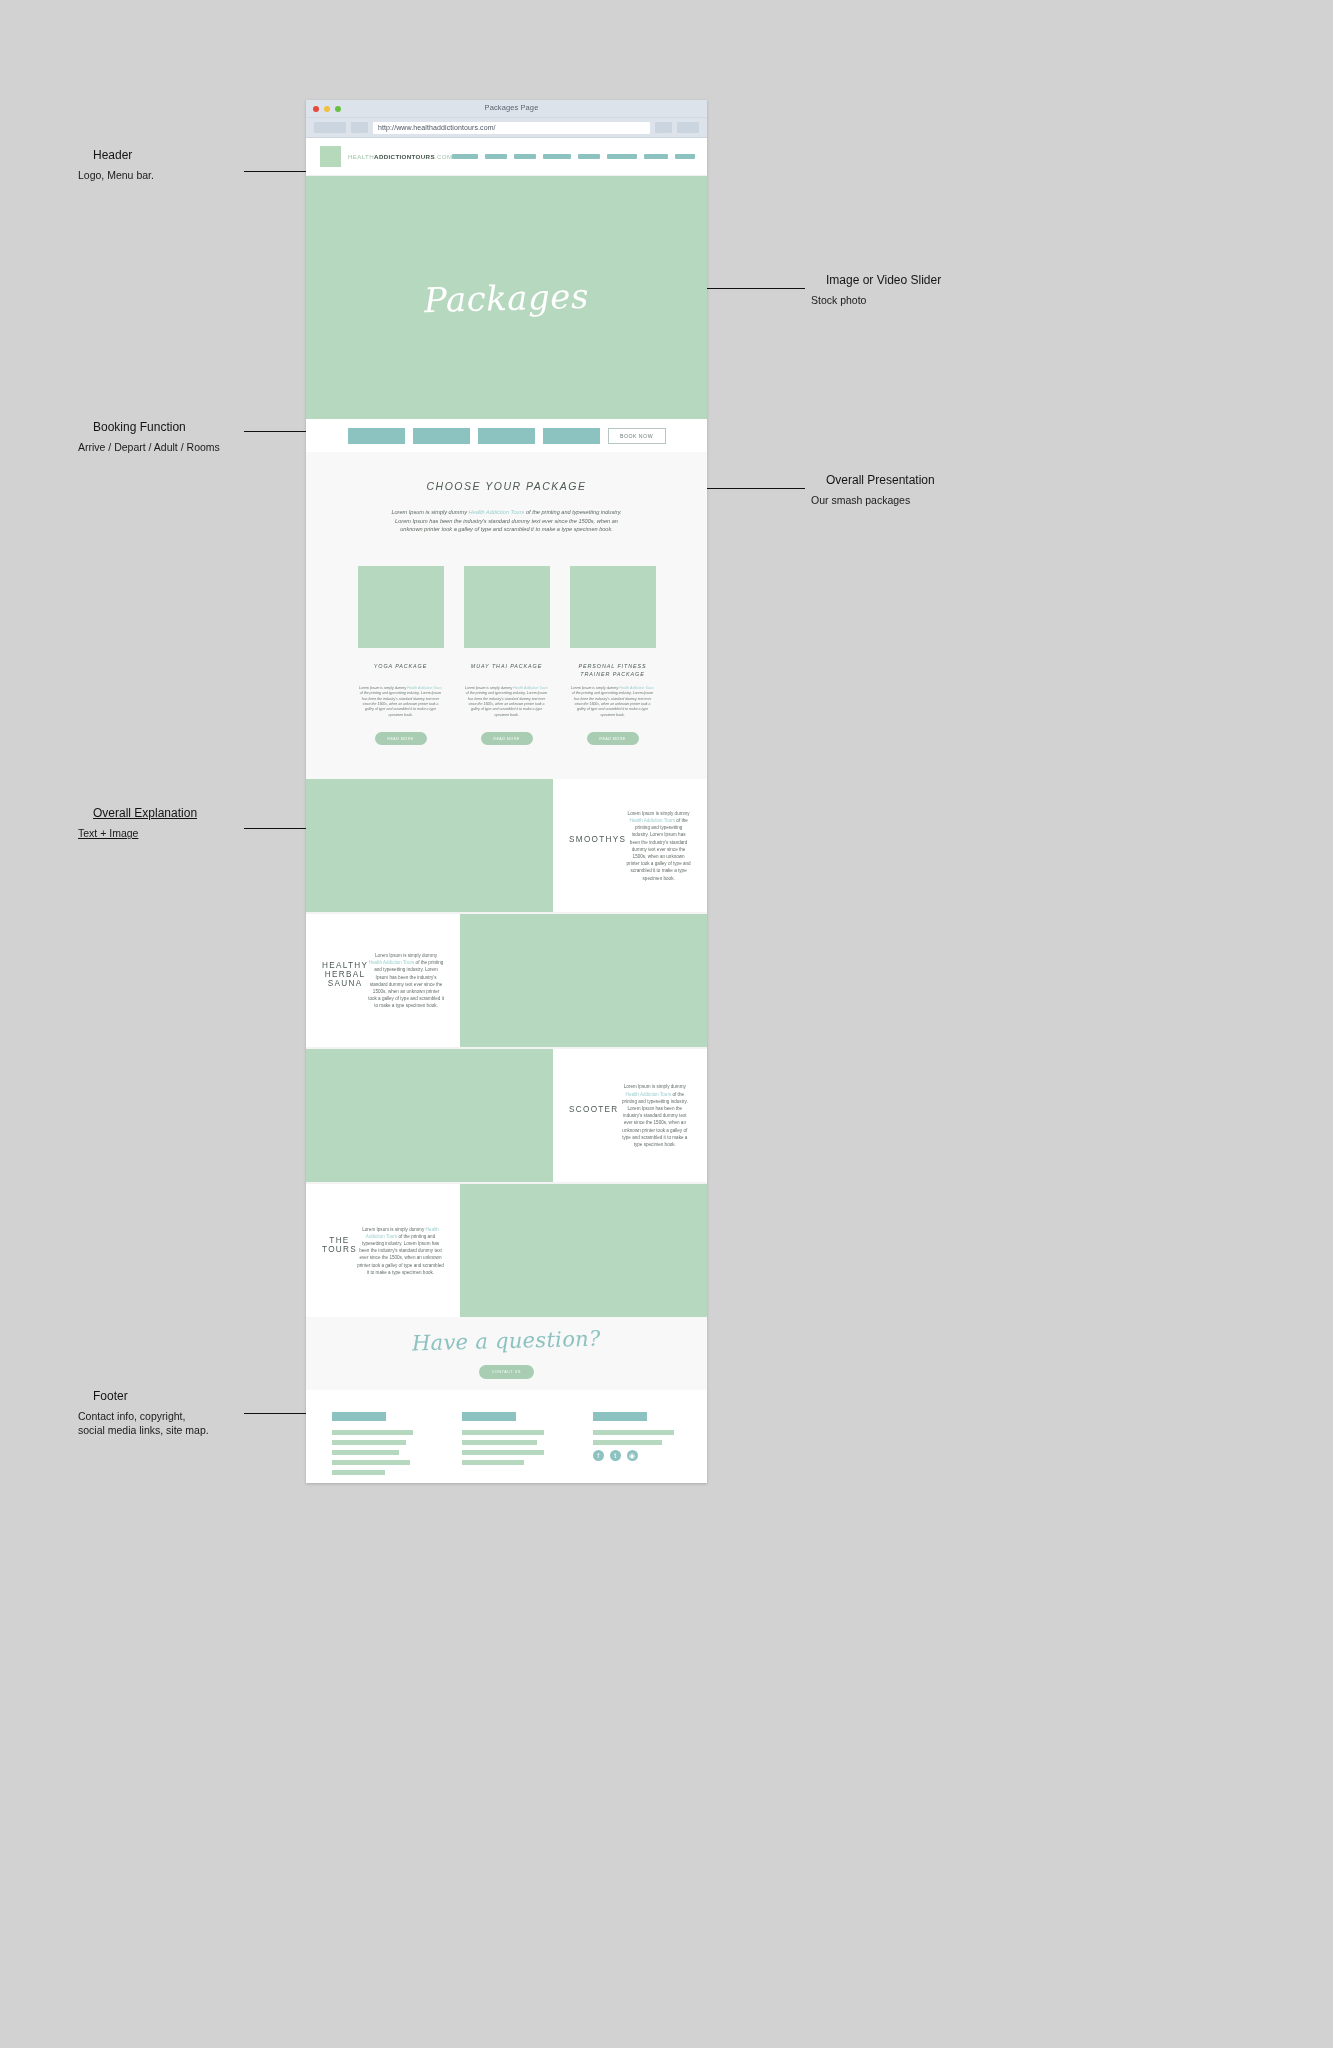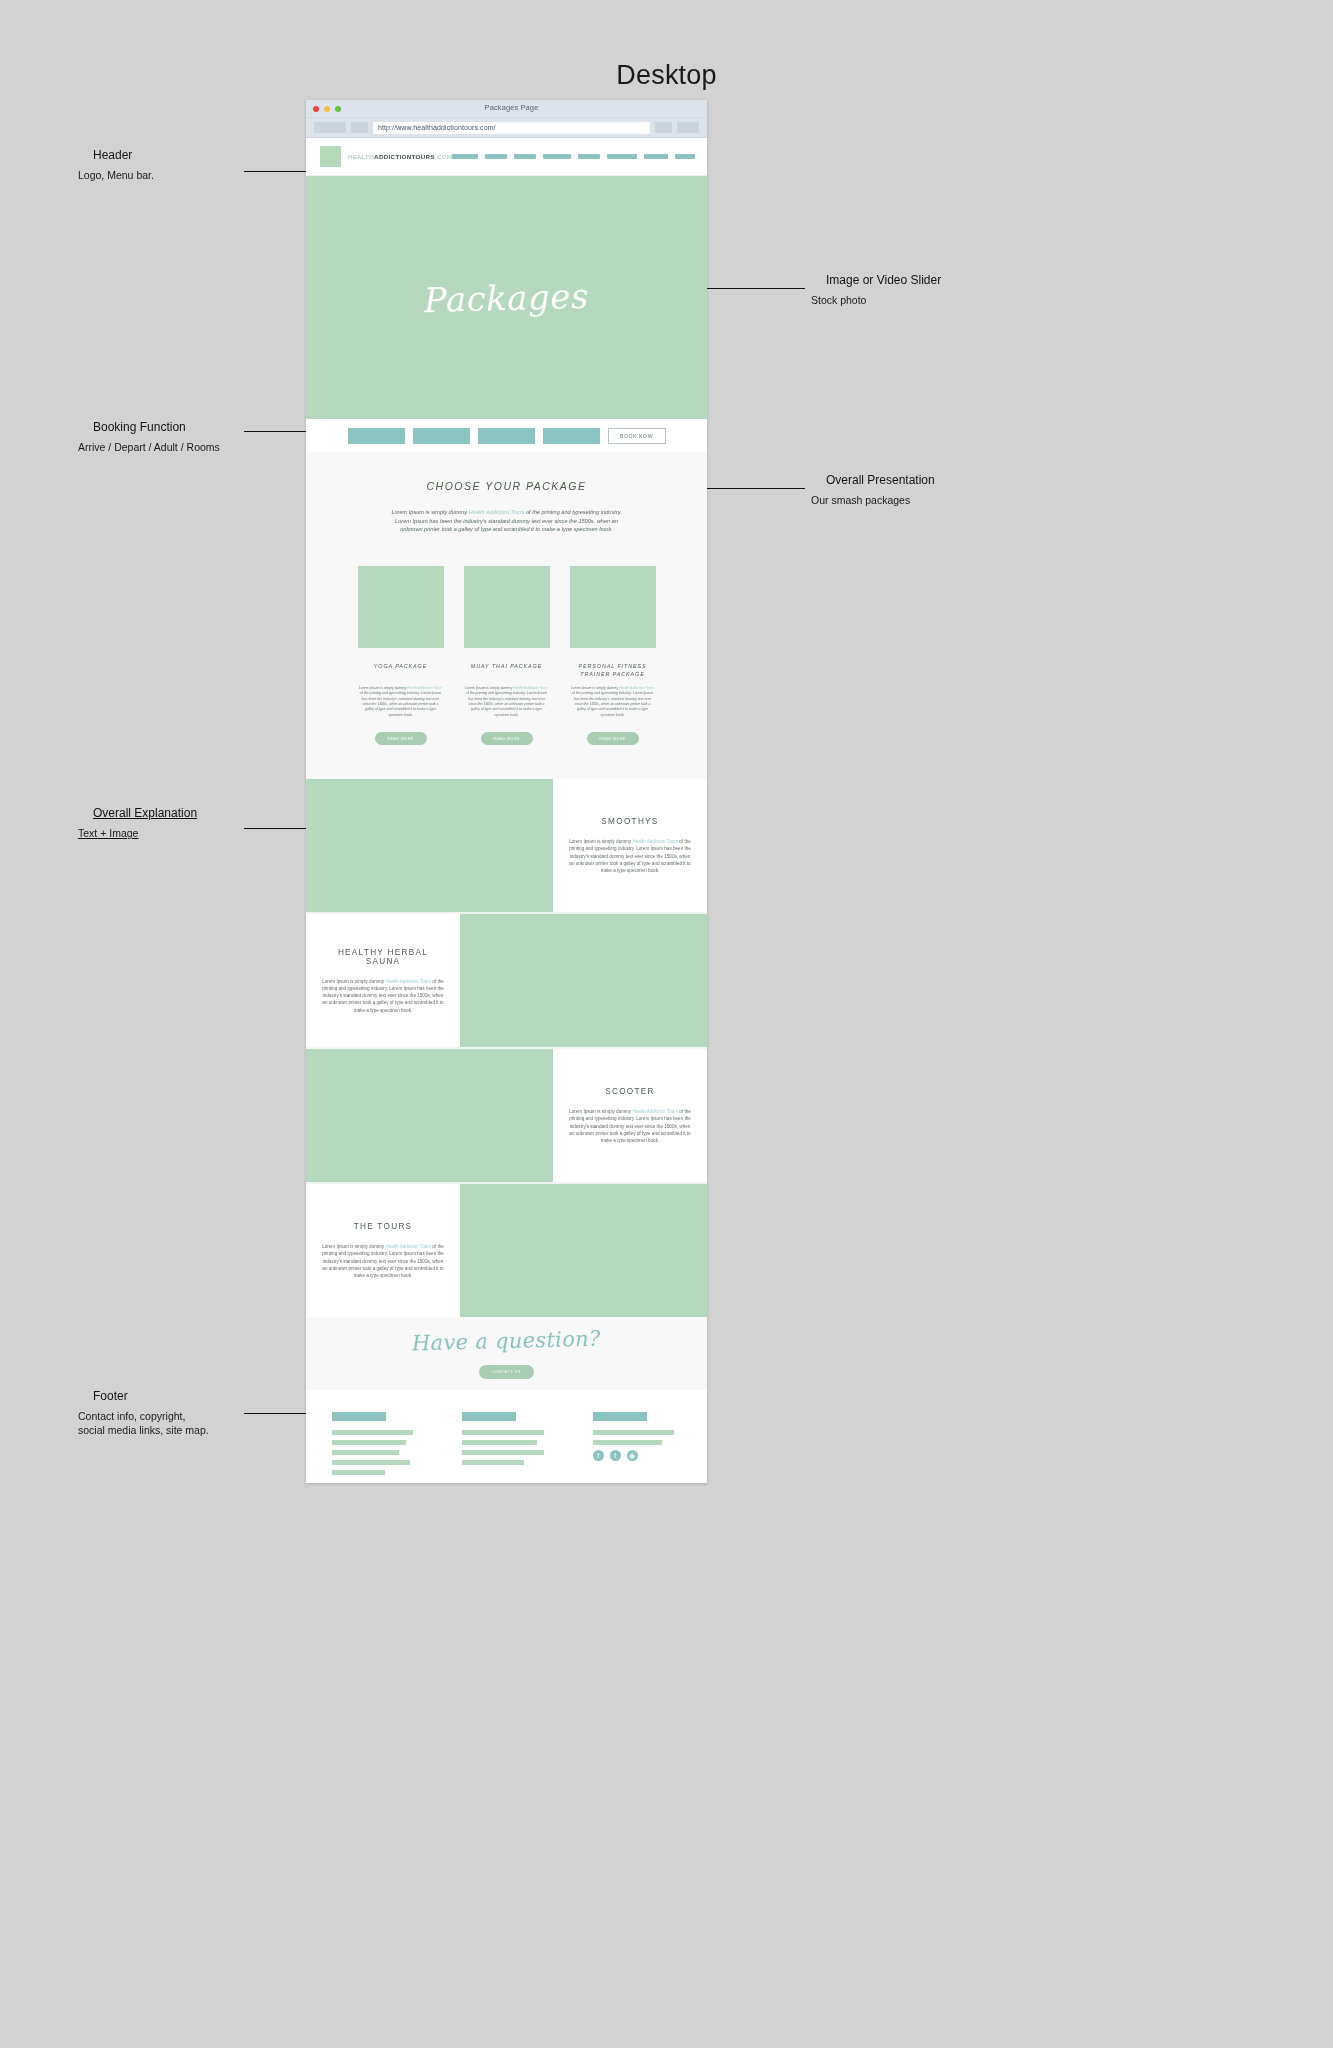--- a/index.html
+++ b/index.html
@@ -126,21 +126,21 @@
     width: 52px; height: 13px; margin: 0 auto; background: #a8cdb2;
     border-radius: 7px; display: flex; align-items: center;
     justify-content: center; font-size: 3.6px; letter-spacing: .5px;
     color: #fdfdfd;
   }
 
   
   .split { display: flex; height: 133px; background: #fff; }
   .split .ph { background: #b5d8bf; }
   .split .txt {
-    display: flex; flex-direction: column; align-items: center;
+    display: flex; flex-direction: row; align-items: center;
     justify-content: center; padding: 0 16px; text-align: center;
   }
   .split .txt h3 {
     font-size: 8.2px; letter-spacing: 1.3px; color: #4c5a52;
     font-weight: normal; margin-bottom: 12px;
   }
   .split .txt p { font-size: 4.6px; line-height: 7.2px; color: #626e67; }
   .split-left-img .ph { width: 247px; }
   .split-left-img .txt { width: 154px; }
   .split-right-img .txt { width: 154px; }
@@ -173,21 +173,20 @@
     width: 11px; height: 11px; border-radius: 50%; background: #8cc2c0;
     display: flex; align-items: center; justify-content: center;
     color: #fff; font-size: 7px; line-height: 1;
   }
 </style>
 </head>
 <body>
 
 <div class="page">
 
-  <div class="page-title">Desktop</div>
 
   <div class="anno" style="left:78px; top:145px; width:190px;">
     <div class="anno-title">Header</div>
     <div class="anno-sub">Logo, Menu bar.</div>
   </div>
   <div class="leader" style="left:244px; top:171px; width:146px;"></div>
   <div class="dot" style="left:385px; top:167px;"></div>
 
   <div class="anno" style="left:78px; top:417px; width:215px;">
     <div class="anno-title">Booking Function</div>

